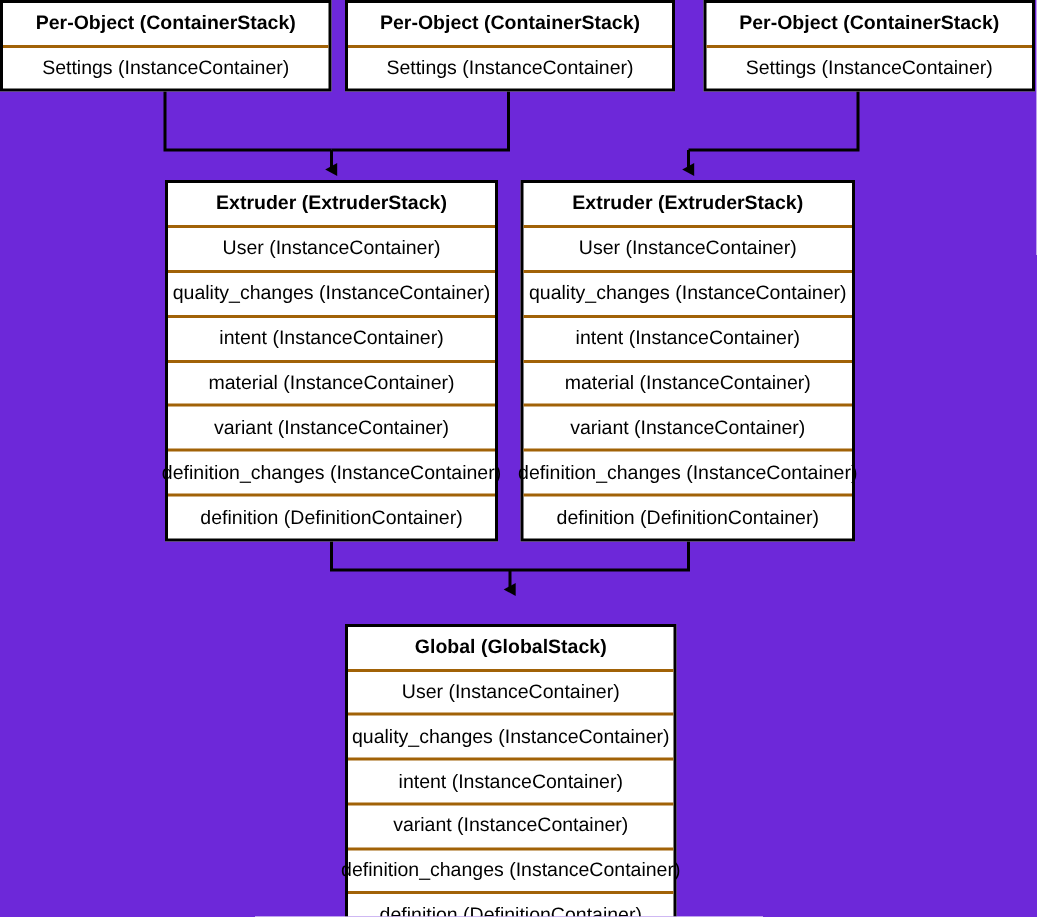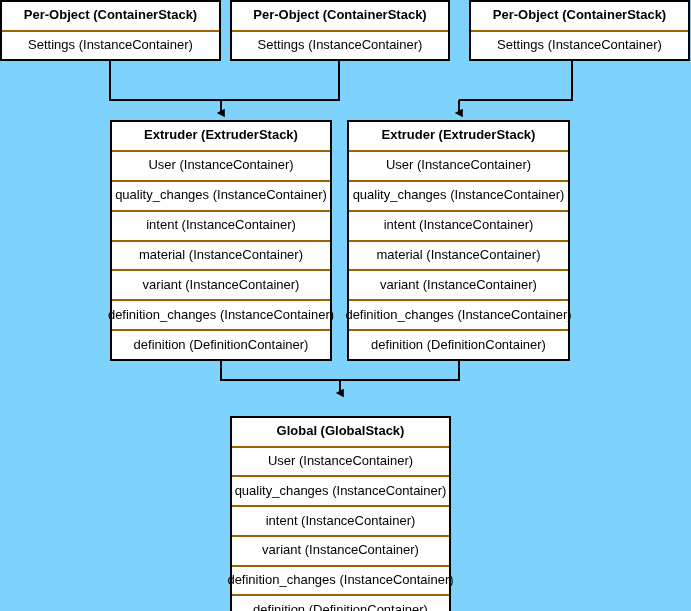--- a/index.html
+++ b/index.html
@@ -9,21 +9,21 @@
     background: #ffffff;
   }
   body {
     font-family: "Liberation Sans", sans-serif;
     color: #000000;
   }
   #canvas {
     position: relative;
     width: 691px;
     height: 611px;
-    background: #7dd3fc;
+    background: #6d28d9;
     overflow: hidden;
   }
   #wires {
     position: absolute;
     left: 0;
     top: 0;
     width: 691px;
     height: 611px;
     pointer-events: none;
   }

